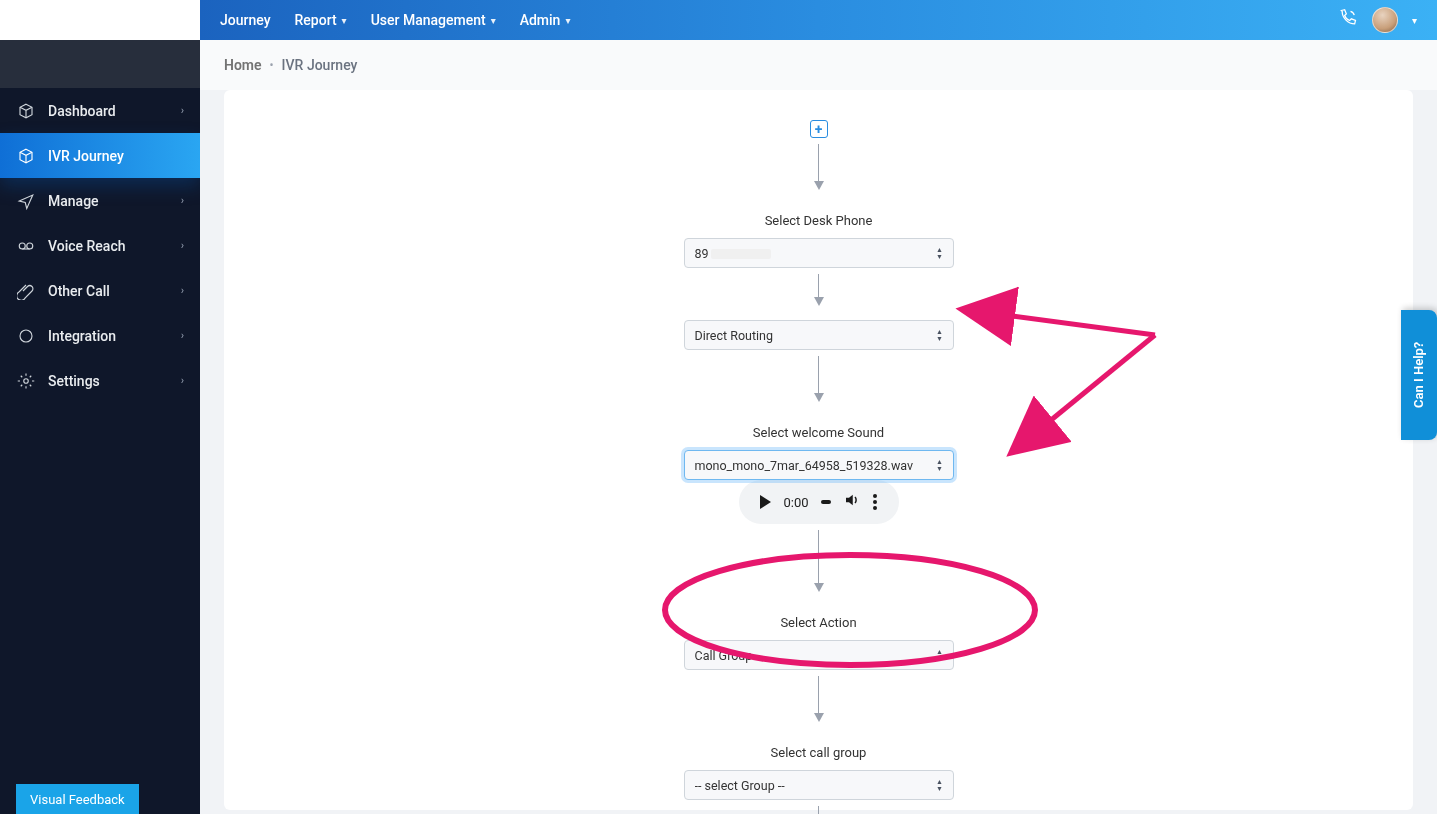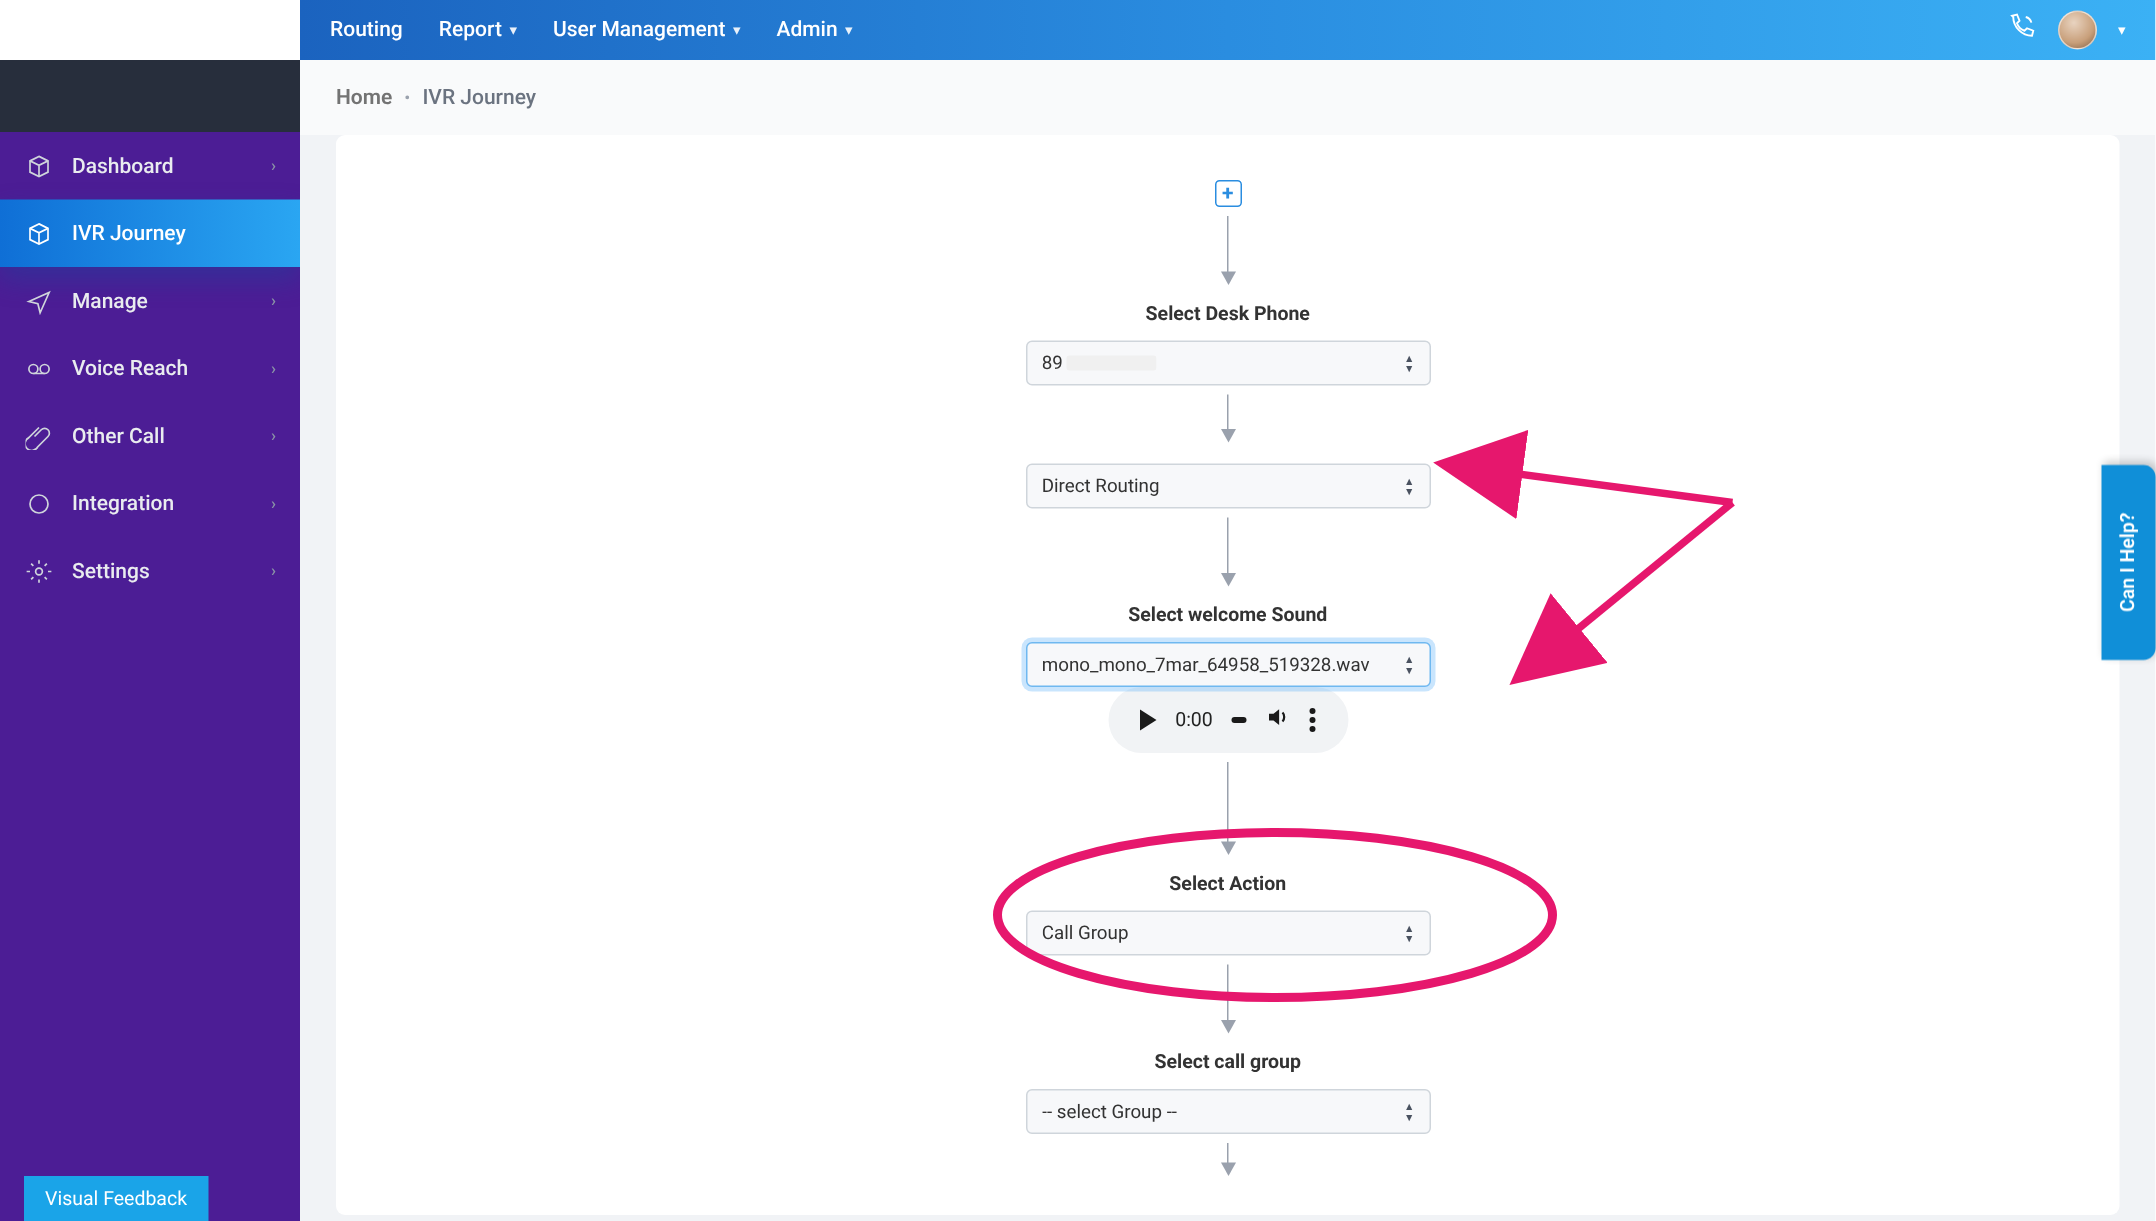--- a/index.html
+++ b/index.html
@@ -6,21 +6,21 @@
 body { font-family: -apple-system, BlinkMacSystemFont, "Segoe UI", Roboto, Helvetica, Arial, sans-serif; background: #fff; width: 1437px; height: 814px; overflow: hidden; position: relative; }
 
 .topbar { position: absolute; top: 0; left: 200px; right: 0; height: 40px; background: linear-gradient(90deg, #1b63bf 0%, #2a8de0 50%, #3bb1f5 100%); display: flex; align-items: center; padding: 0 20px; color: #fff; }
 .topbar .nav-item { font-size: 14px; font-weight: 500; margin-right: 24px; cursor: pointer; display: flex; align-items: center; gap: 5px; }
 .topbar .nav-item .chev { font-size: 10px; opacity: .9; }
 .topbar .right { margin-left: auto; display: flex; align-items: center; gap: 14px; }
 .phone-icon svg { width: 20px; height: 20px; stroke: #fff; fill: none; }
 .avatar { width: 26px; height: 26px; border-radius: 50%; background: radial-gradient(circle at 40% 30%, #e8d3c0 0%, #c89f7a 60%, #7d5a3f 100%); border: 1px solid rgba(255,255,255,.6); }
 .avatar-chev { color: #fff; font-size: 10px; }
 
-.sidebar { position: absolute; top: 40px; left: 0; width: 200px; bottom: 0; background: #4c1d95; color: #fff; }
+.sidebar { position: absolute; top: 40px; left: 0; width: 200px; bottom: 0; background: #0f172a; color: #fff; }
 .sidebar .top-gap { height: 48px; background: #272e3c; }
 .sidebar-item { display: flex; align-items: center; height: 45px; padding: 0 16px; font-size: 14px; font-weight: 500; color: #e9ecef; cursor: pointer; }
 .sidebar-item .icon { width: 20px; margin-right: 12px; display: flex; align-items: center; justify-content: center; }
 .sidebar-item .icon svg { width: 18px; height: 18px; stroke: #cfd5db; fill: none; stroke-width: 1.5; }
 .sidebar-item .chev { margin-left: auto; font-size: 11px; color: #8a94a6; }
 .sidebar-item.active { background: linear-gradient(90deg, #0f6fd6, #2aa6f2); color: #fff; }
 .sidebar-item.active .icon svg { stroke: #fff; }
 .sidebar-item.active2glow { box-shadow: 0 8px 18px rgba(10,80,160,.35); }
 
 .sidebar .feedback { position: absolute; left: 16px; bottom: 0; height: 30px; background: #1aa4e8; color: #fff; font-size: 13px; padding: 0 14px; display: flex; align-items: center; cursor: pointer; }
@@ -40,21 +40,21 @@
 .btn { font-size: 13px; font-weight: 600; padding: 6px 14px; border-radius: 4px; border: 1px solid transparent; cursor: pointer; }
 .btn-primary { background: #0b84e6; color: #fff; }
 .btn-secondary { background: #eef1f5; color: #4a5260; border-color: #e1e5ea; }
 
 .flow-area { position: relative; width: 100%; height: 640px; }
 .center-col { position: absolute; left: 50%; transform: translateX(-50%); top: 10px; width: 300px; display: flex; flex-direction: column; align-items: center; }
 .plus-box { width: 18px; height: 18px; border: 1.5px solid #2a8de0; border-radius: 3px; display: flex; align-items: center; justify-content: center; color: #2a8de0; font-weight: 700; font-size: 14px; cursor: pointer; }
 .connector { width: 0; height: 44px; border-left: 1px solid #9aa1ad; position: relative; margin: 6px 0; }
 .connector::after { content: ""; position: absolute; bottom: -2px; left: -5px; width: 0; height: 0; border-left: 5px solid transparent; border-right: 5px solid transparent; border-top: 9px solid #9aa1ad; }
 .connector.short { height: 30px; }
-.step-label { font-size: 13px; font-weight: 700; color: #333; margin-top: 8px; }
+.step-label { font-size: 13px; font-weight: 400; color: #333; margin-top: 19px; }
 .select-box { width: 270px; height: 30px; border: 1px solid #cfd5db; border-radius: 4px; background: #f7f8fa; display: flex; align-items: center; padding: 0 28px 0 10px; font-size: 12.5px; color: #333; position: relative; margin-top: 10px; cursor: pointer; }
 .select-box.focus { border-color: #6fb8f0; box-shadow: 0 0 0 3px rgba(100,180,250,.35); }
 .select-box .updn { position: absolute; right: 8px; top: 50%; transform: translateY(-50%); width: 10px; height: 14px; display: flex; flex-direction: column; align-items: center; justify-content: center; gap: 1px; color: #4a5260; }
 .select-box .updn span { font-size: 7px; line-height: 6px; }
 .select-box .val { white-space: nowrap; overflow: hidden; text-overflow: ellipsis; }
 .select-box .val.masked::after { content: ""; display: inline-block; width: 60px; height: 10px; background: #f0f0f0; vertical-align: middle; margin-left: 2px; border-radius: 2px; }
 
 .audio-pill { margin-top: 0; width: 160px; height: 44px; border-radius: 22px; background: #f1f3f5; display: flex; align-items: center; justify-content: center; gap: 12px; }
 .audio-pill .play { width: 0; height: 0; border-left: 11px solid #1a1a1a; border-top: 7px solid transparent; border-bottom: 7px solid transparent; cursor: pointer; }
 .audio-pill .time { font-size: 13px; color: #222; }
@@ -68,21 +68,21 @@
 
 .help-tab { position: fixed; right: 0; top: 310px; width: 36px; height: 130px; background: #108fd8; color: #fff; border-top-left-radius: 8px; border-bottom-left-radius: 8px; display: flex; align-items: center; justify-content: center; writing-mode: vertical-rl; transform: rotate(180deg); font-size: 13px; font-weight: 600; cursor: pointer; box-shadow: -2px 2px 6px rgba(0,0,0,.2); }
 </style>
 </head>
 <body>
 
 <div class="logo-slot"></div>
 
 <div class="topbar">
   <div class="nav-item">
-      <span>Routing</span>
+      <span>Journey</span>
     </div>
   <div class="nav-item">
       <span>Report</span>
       <span class="chev">▾</span>
     </div>
   <div class="nav-item">
       <span>User Management</span>
       <span class="chev">▾</span>
     </div>
   <div class="nav-item">

